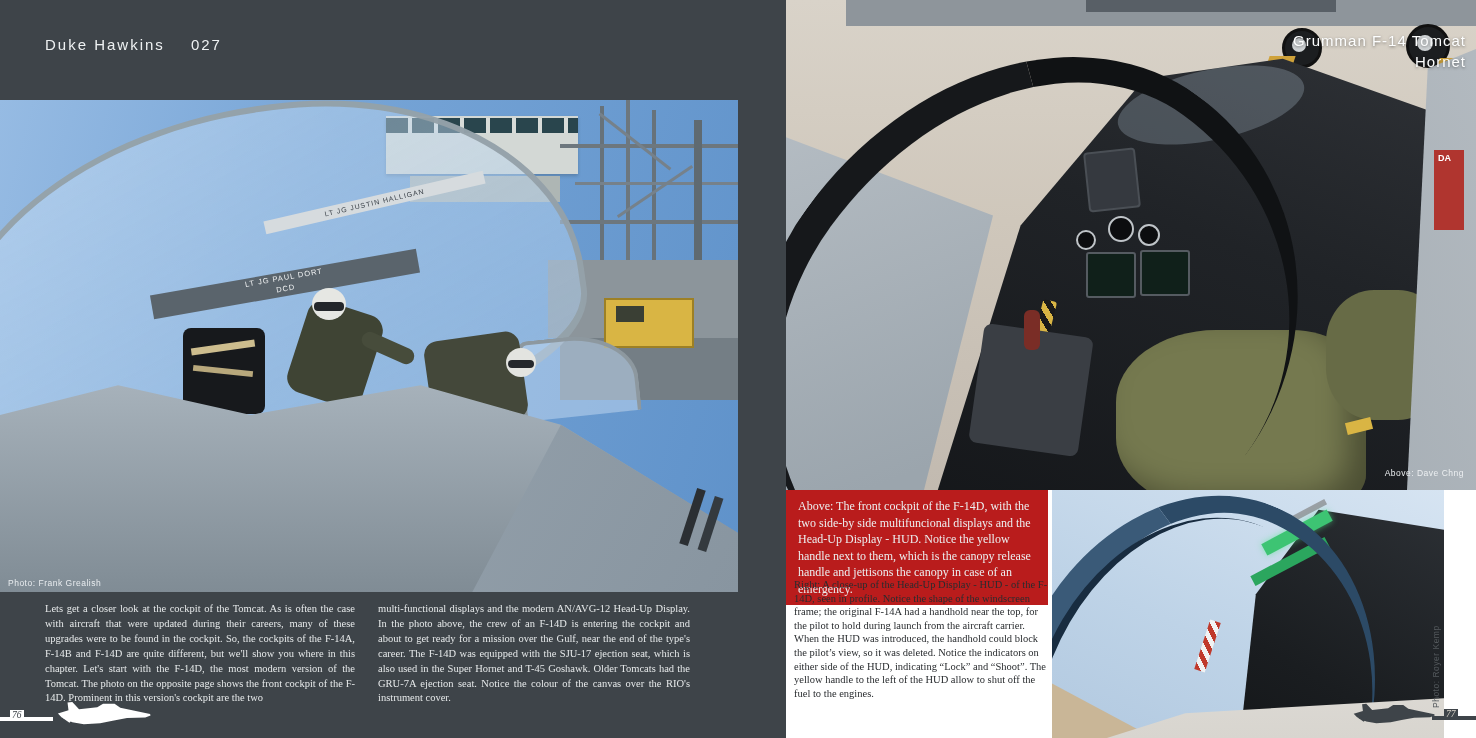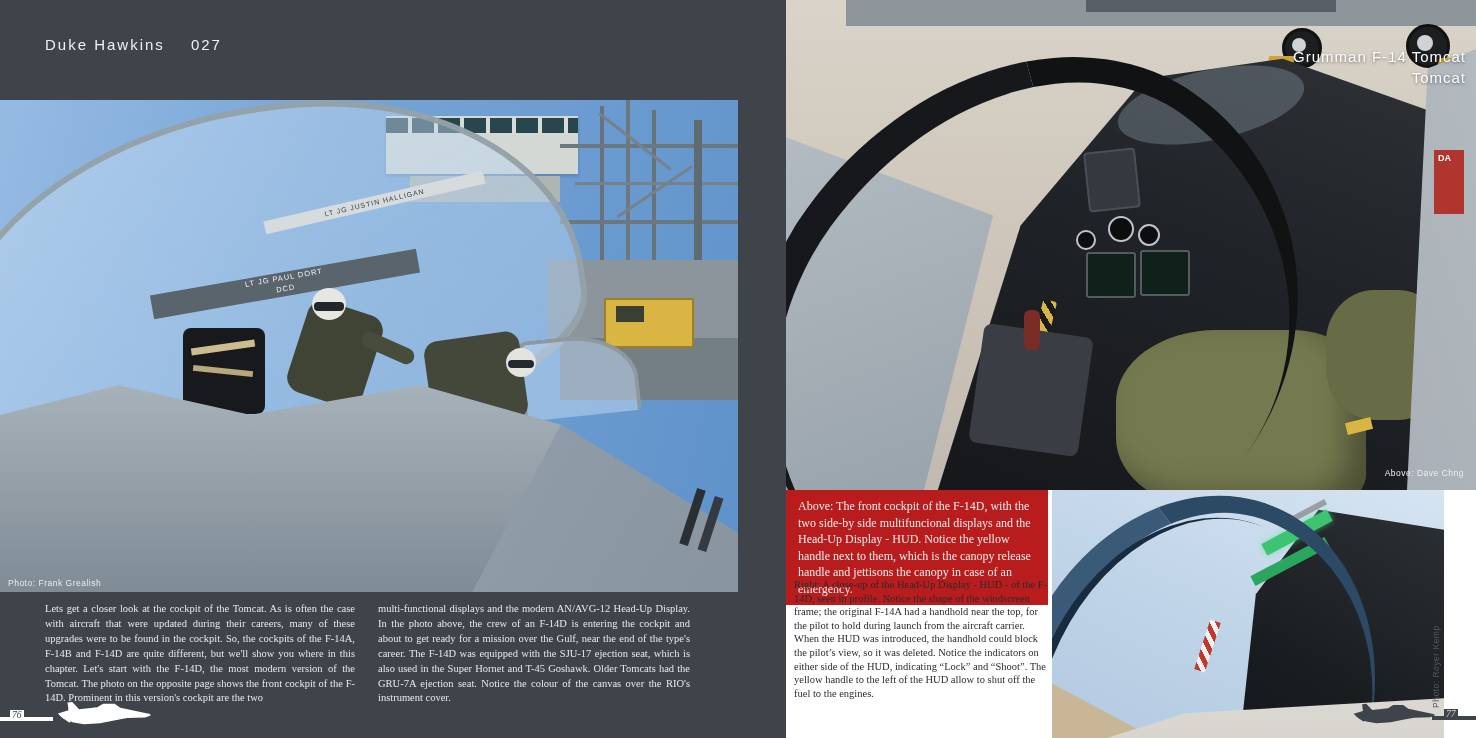--- a/index.html
+++ b/index.html
@@ -108,26 +108,26 @@
       background:repeating-linear-gradient(45deg,#d9b544 0 6px,#1a1a1a 6px 12px);border-radius:3px;}
   .pb-console{left:190px;top:330px;width:110px;height:120px;background:#3a3e44;transform:rotate(8deg);border-radius:8px;}
   .pb-bottle{left:238px;top:310px;width:16px;height:40px;background:#7a2d26;border-radius:6px;}
   .pb-canvas{left:330px;top:330px;width:250px;height:180px;background:#75794f;border-radius:40% 30% 20% 40%;
       box-shadow:inset -18px -14px 30px rgba(0,0,0,.35);}
   .pb-canvas2{left:540px;top:290px;width:120px;height:130px;background:#676b46;border-radius:40%;}
   .pb-yellowtag{left:560px;top:420px;width:26px;height:12px;background:#d9b544;transform:rotate(-14deg);}
   .pb-fus-right{left:0;top:0;width:690px;height:490px;
       clip-path:polygon(93% 14%,100% 10%,100% 100%,90% 100%);
       background:linear-gradient(250deg,#b3bac0,#8f99a1);}
-  .pb-redplacard{left:648px;top:150px;width:30px;height:64px;background:#b0352f;
+  .pb-redplacard{left:648px;top:150px;width:30px;height:80px;background:#b0352f;
       color:#fff;font-family:"Liberation Sans",sans-serif;font-size:9px;font-weight:bold;
       padding:3px 0 0 4px;box-sizing:border-box;}
   .hdr-right{right:10px;top:30px;text-align:right;color:#fdfefe;
       font-family:"Liberation Sans",sans-serif;font-size:15px;line-height:21px;letter-spacing:1px;
-      text-shadow:0 1px 3px rgba(30,30,30,.55);margin-top:16px;}
+      text-shadow:0 1px 3px rgba(30,30,30,.55);}
   .pb-credit{right:12px;top:468px;color:#eceff1;font-size:8.5px;font-family:"Liberation Sans",sans-serif;letter-spacing:.5px;}
   
   .cap-above{left:0;top:490px;width:262px;min-height:78px;background:#b91c1c;color:#eceeef;
       font-size:12px;line-height:16.5px;padding:8px 12px;box-sizing:border-box;}
   .cap-right{left:0;top:578px;width:256px;color:#292c2f;font-size:10.5px;line-height:13.6px;margin-left:8px;}
   
   .photo-c{left:266px;top:490px;width:392px;height:248px;overflow:hidden;
       background:linear-gradient(205deg,#d6e4f2 0%,#bed3e7 60%,#b2c9e0 100%);}
   .pc-frame{left:-40px;top:0px;width:330px;height:430px;border-radius:50%;
       border-left:26px solid #3a5a78;border-top:16px solid #2c4a66;transform:rotate(22deg);}
@@ -254,21 +254,21 @@
       <div class="abs pb-bottle"></div>
       <div class="abs pb-canvas"></div>
       <div class="abs pb-canvas2"></div>
       <div class="abs pb-yellowtag"></div>
       <div class="abs pb-frame"></div>
       <div class="abs pb-fus-right"></div>
       <div class="abs pb-redplacard">DA</div>
 
       <div class="abs hdr-right">
         <div>Grumman F-14 Tomcat</div>
-        <div>Tomcat</div>
+        <div>Hornet</div>
       </div>
       <div class="abs pb-credit">Above: Dave Chng</div>
     </div>
 
     <div class="abs cap-above">Above: The front cockpit of the F-14D, with the two side-by side multifuncional displays and the Head-Up Display - HUD. Notice the yellow handle next to them, which is the canopy release handle and jettisons the canopy in case of an emergency.</div>
     <div class="abs cap-right">Right: A close-up of the Head-Up Display - HUD - of the F-14D, seen in profile. Notice the shape of the windscreen frame; the original F-14A had a handhold near the top, for the pilot to hold during launch from the aircraft carrier. When the HUD was introduced, the handhold could block the pilot’s view, so it was deleted. Notice the indicators on either side of the HUD, indicating “Lock” and “Shoot”. The yellow handle to the left of the HUD allow to shut off the fuel to the engines.</div>
 
     <div class="abs photo-c">
       <div class="abs pc-interior"></div>
       <div class="abs pc-hudbar"></div>

